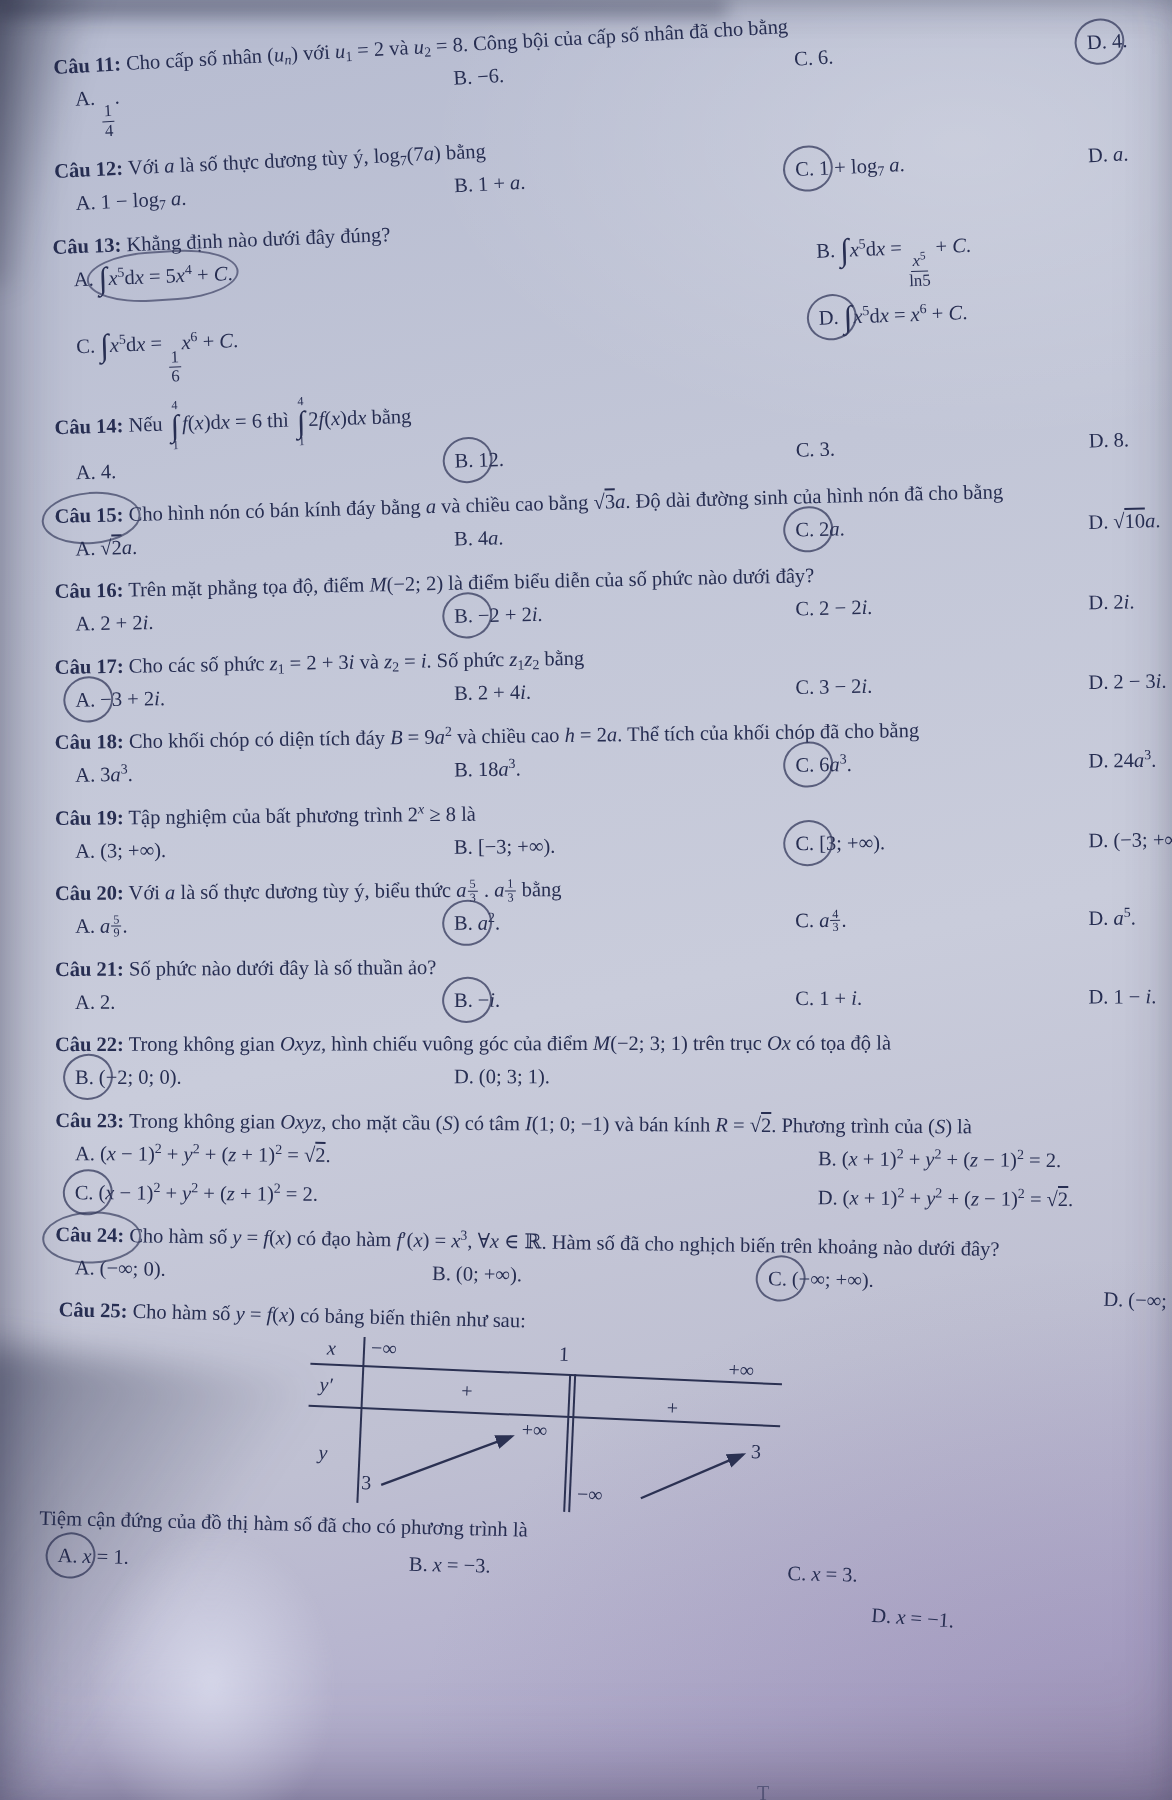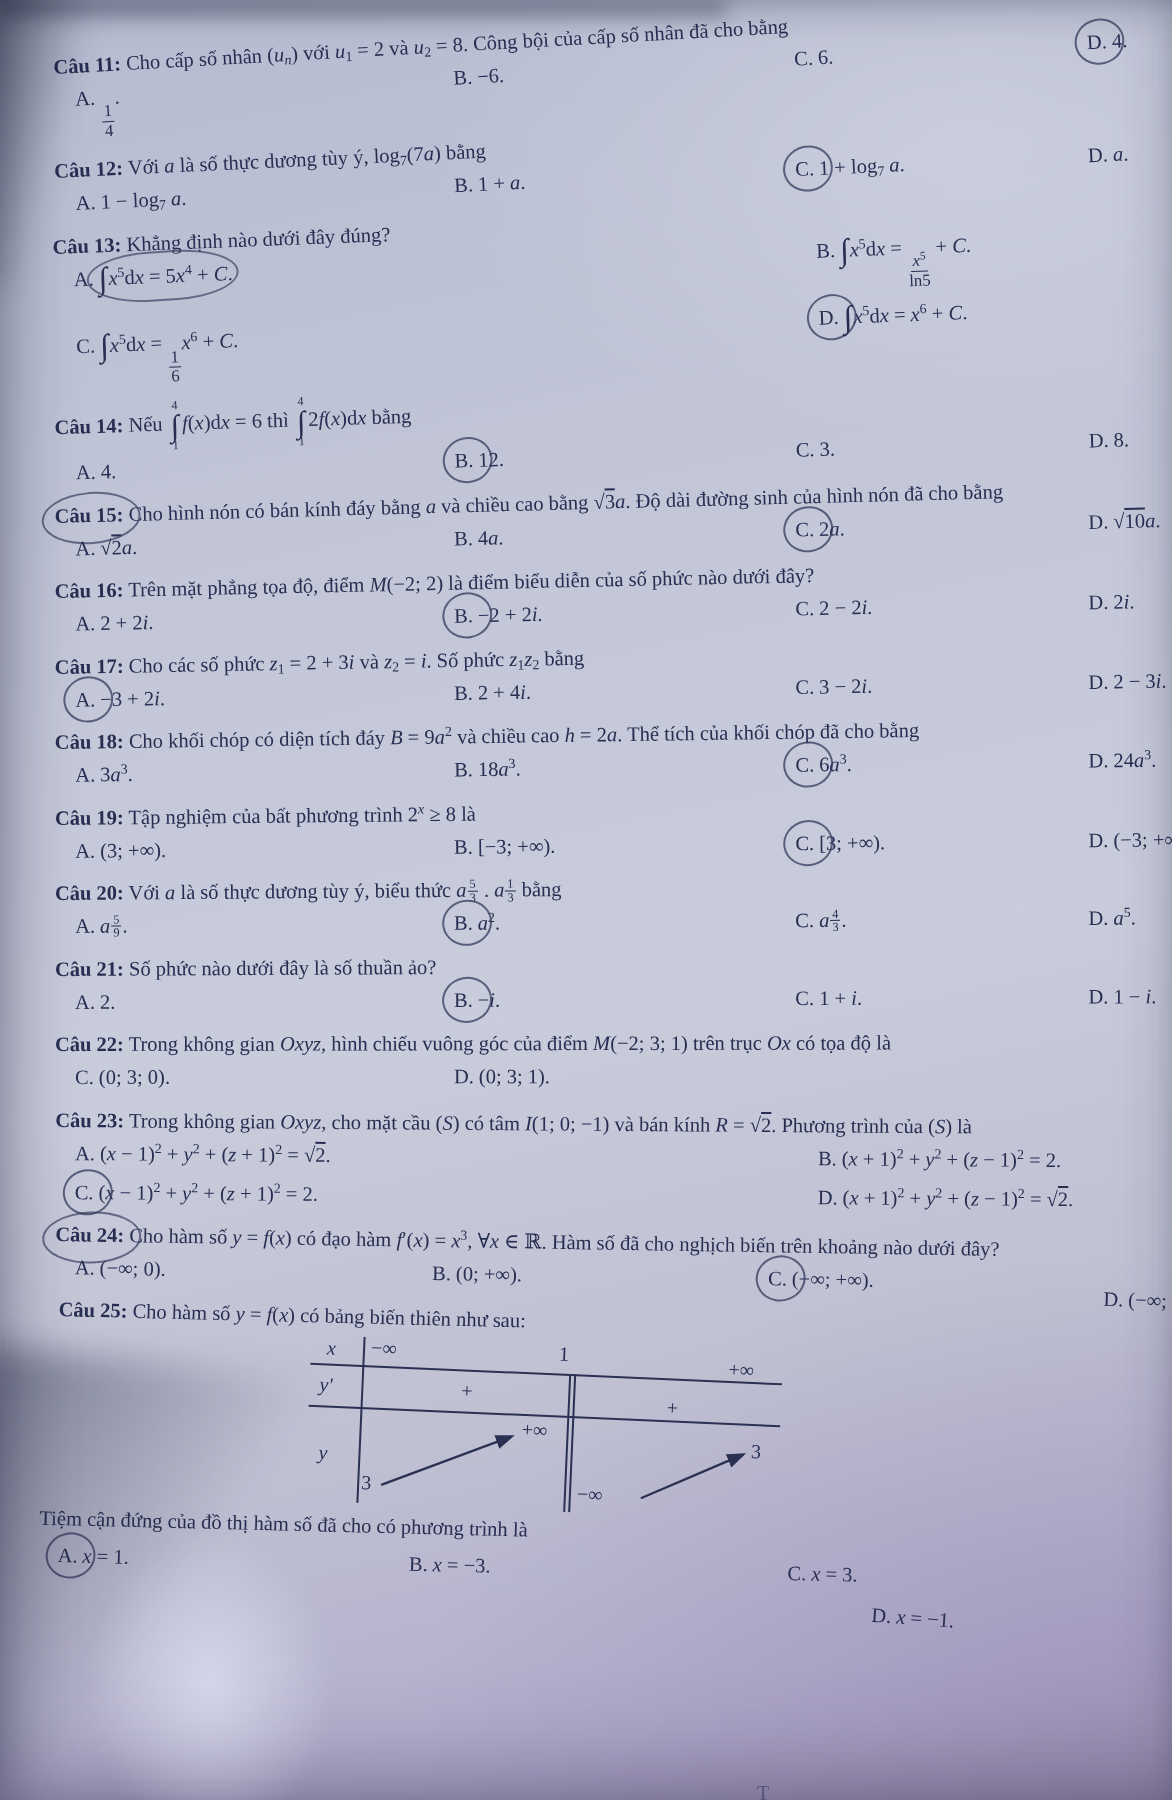--- a/index.html
+++ b/index.html
@@ -363,24 +363,24 @@
 </div>
   </div>
 
   <div class="q" style="transform: rotate(-0.1deg);">
     <div class="stem">
       <b class="qnum">Câu 22:</b>
       <span class="stemtext">Trong không gian <i>Oxyz</i>, hình chiếu vuông góc của điểm <i>M</i>(−2; 3; 1) trên trục <i>Ox</i> có tọa độ là</span>
     </div>
     <div class="opts">
 
-
-  <div class="opt">
-    <span class="olabel">C.</span><span class="otext">(0; 3; 0).</span>
-  </div>
+  <div class="opt circled">
+    <span class="olabel">B.</span><span class="otext">(−2; 0; 0).</span>
+  </div>
+
 
   <div class="opt">
     <span class="olabel">D.</span><span class="otext">(0; 3; 1).</span>
   </div>
 </div>
   </div>
 
   <div class="q" style="transform: rotate(0.4deg);">
     <div class="stem">
       <b class="qnum">Câu 23:</b>

